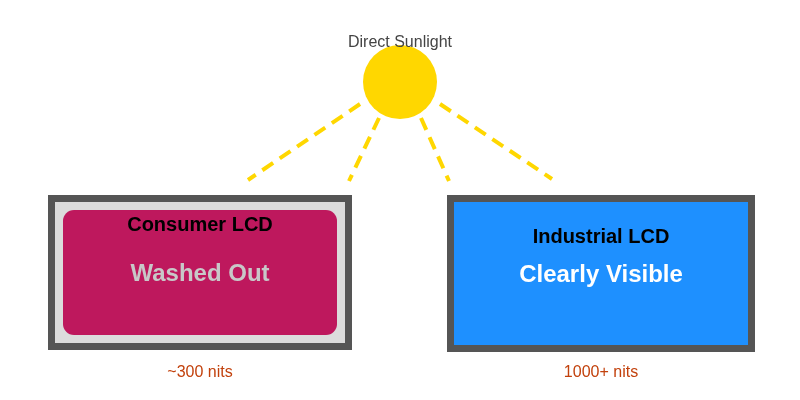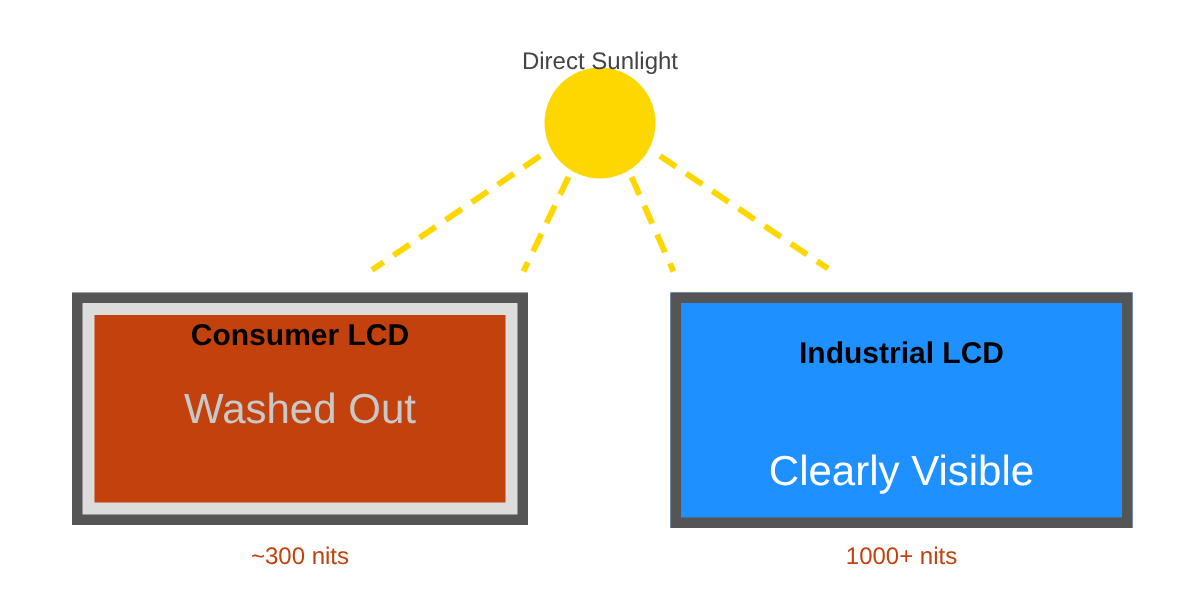--- a/index.html
+++ b/index.html
@@ -53,47 +53,47 @@
     left: 447px;
     width: 308px;
     height: 157px;
     background: #1E90FF;
   }
   .screen {
     position: relative;
     width: 100%;
     height: 100%;
   }
-  .screen-consumer { background: #c2410c; }
+  .screen-consumer { background: #be185d; border-radius: 11px; }
   .screen-industrial { background: transparent; }
   .panel-title {
     position: absolute;
     left: 0;
     right: 0;
     text-align: center;
     font-size: 20px;
     line-height: 24px;
     font-weight: bold;
     color: #000000;
   }
   .panel-consumer .panel-title { top: 2px; }
   .panel-industrial .panel-title { top: 22px; }
   .panel-status {
     position: absolute;
     left: 0;
     right: 0;
     top: 50%;
     transform: translateY(-50%);
     text-align: center;
-    font-size: 28px;
+    font-size: 24px;
     line-height: 28px;
-    font-weight: normal;
+    font-weight: bold;
   }
   .status-washed { color: #c8c8c8; }
-  .status-visible { color: #ffffff; margin-top: 40px; }
+  .status-visible { color: #ffffff; }
   .caption {
     position: absolute;
     top: 363px;
     text-align: center;
     font-size: 16px;
     line-height: 18px;
     color: #c2410c;
     z-index: 2;
   }
   .caption-consumer { left: 48px; width: 304px; }

